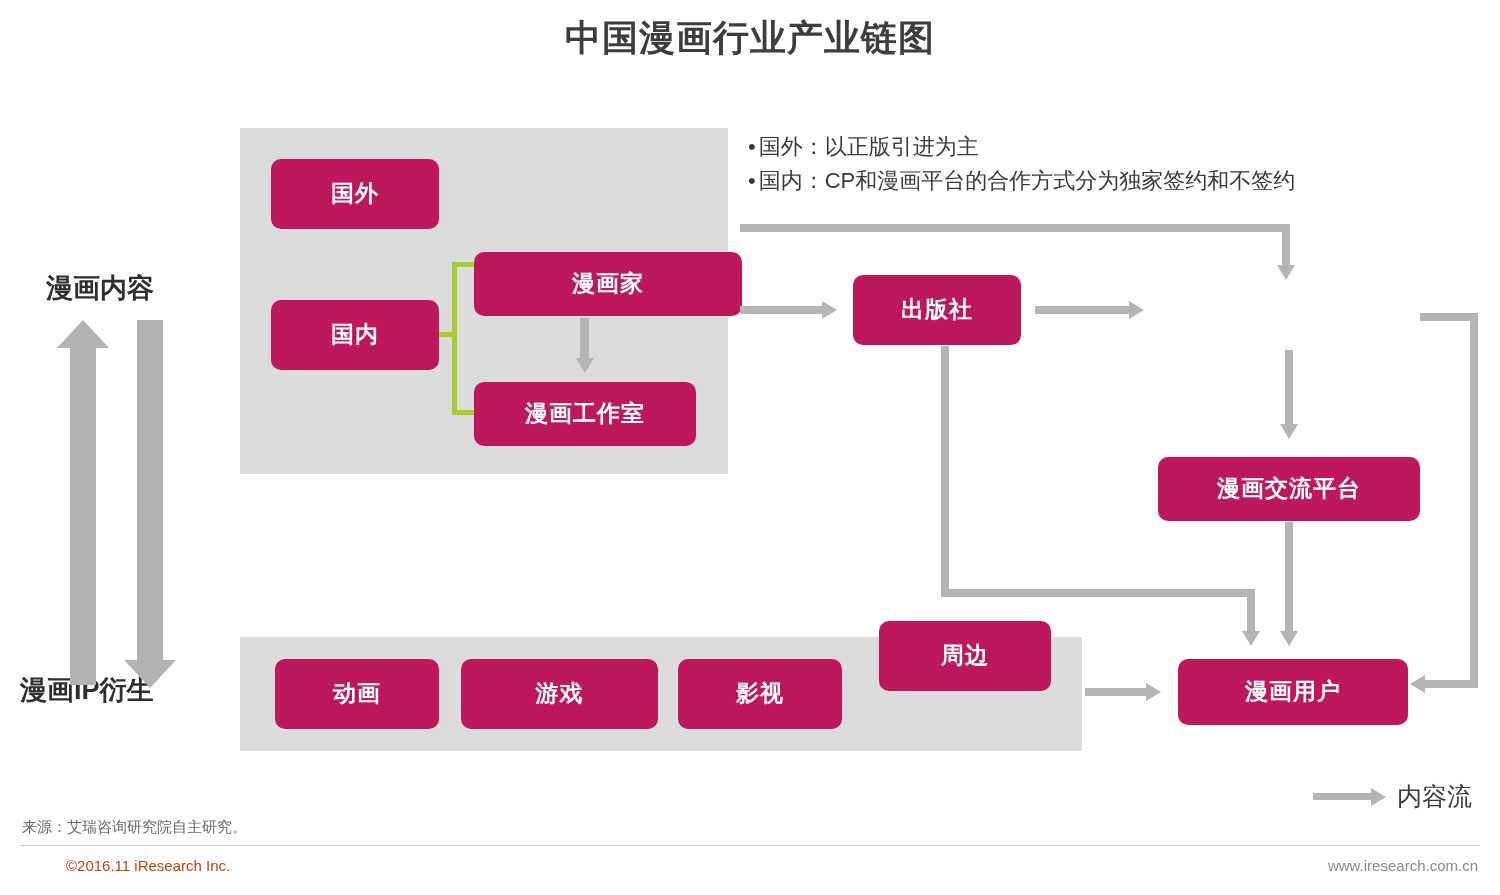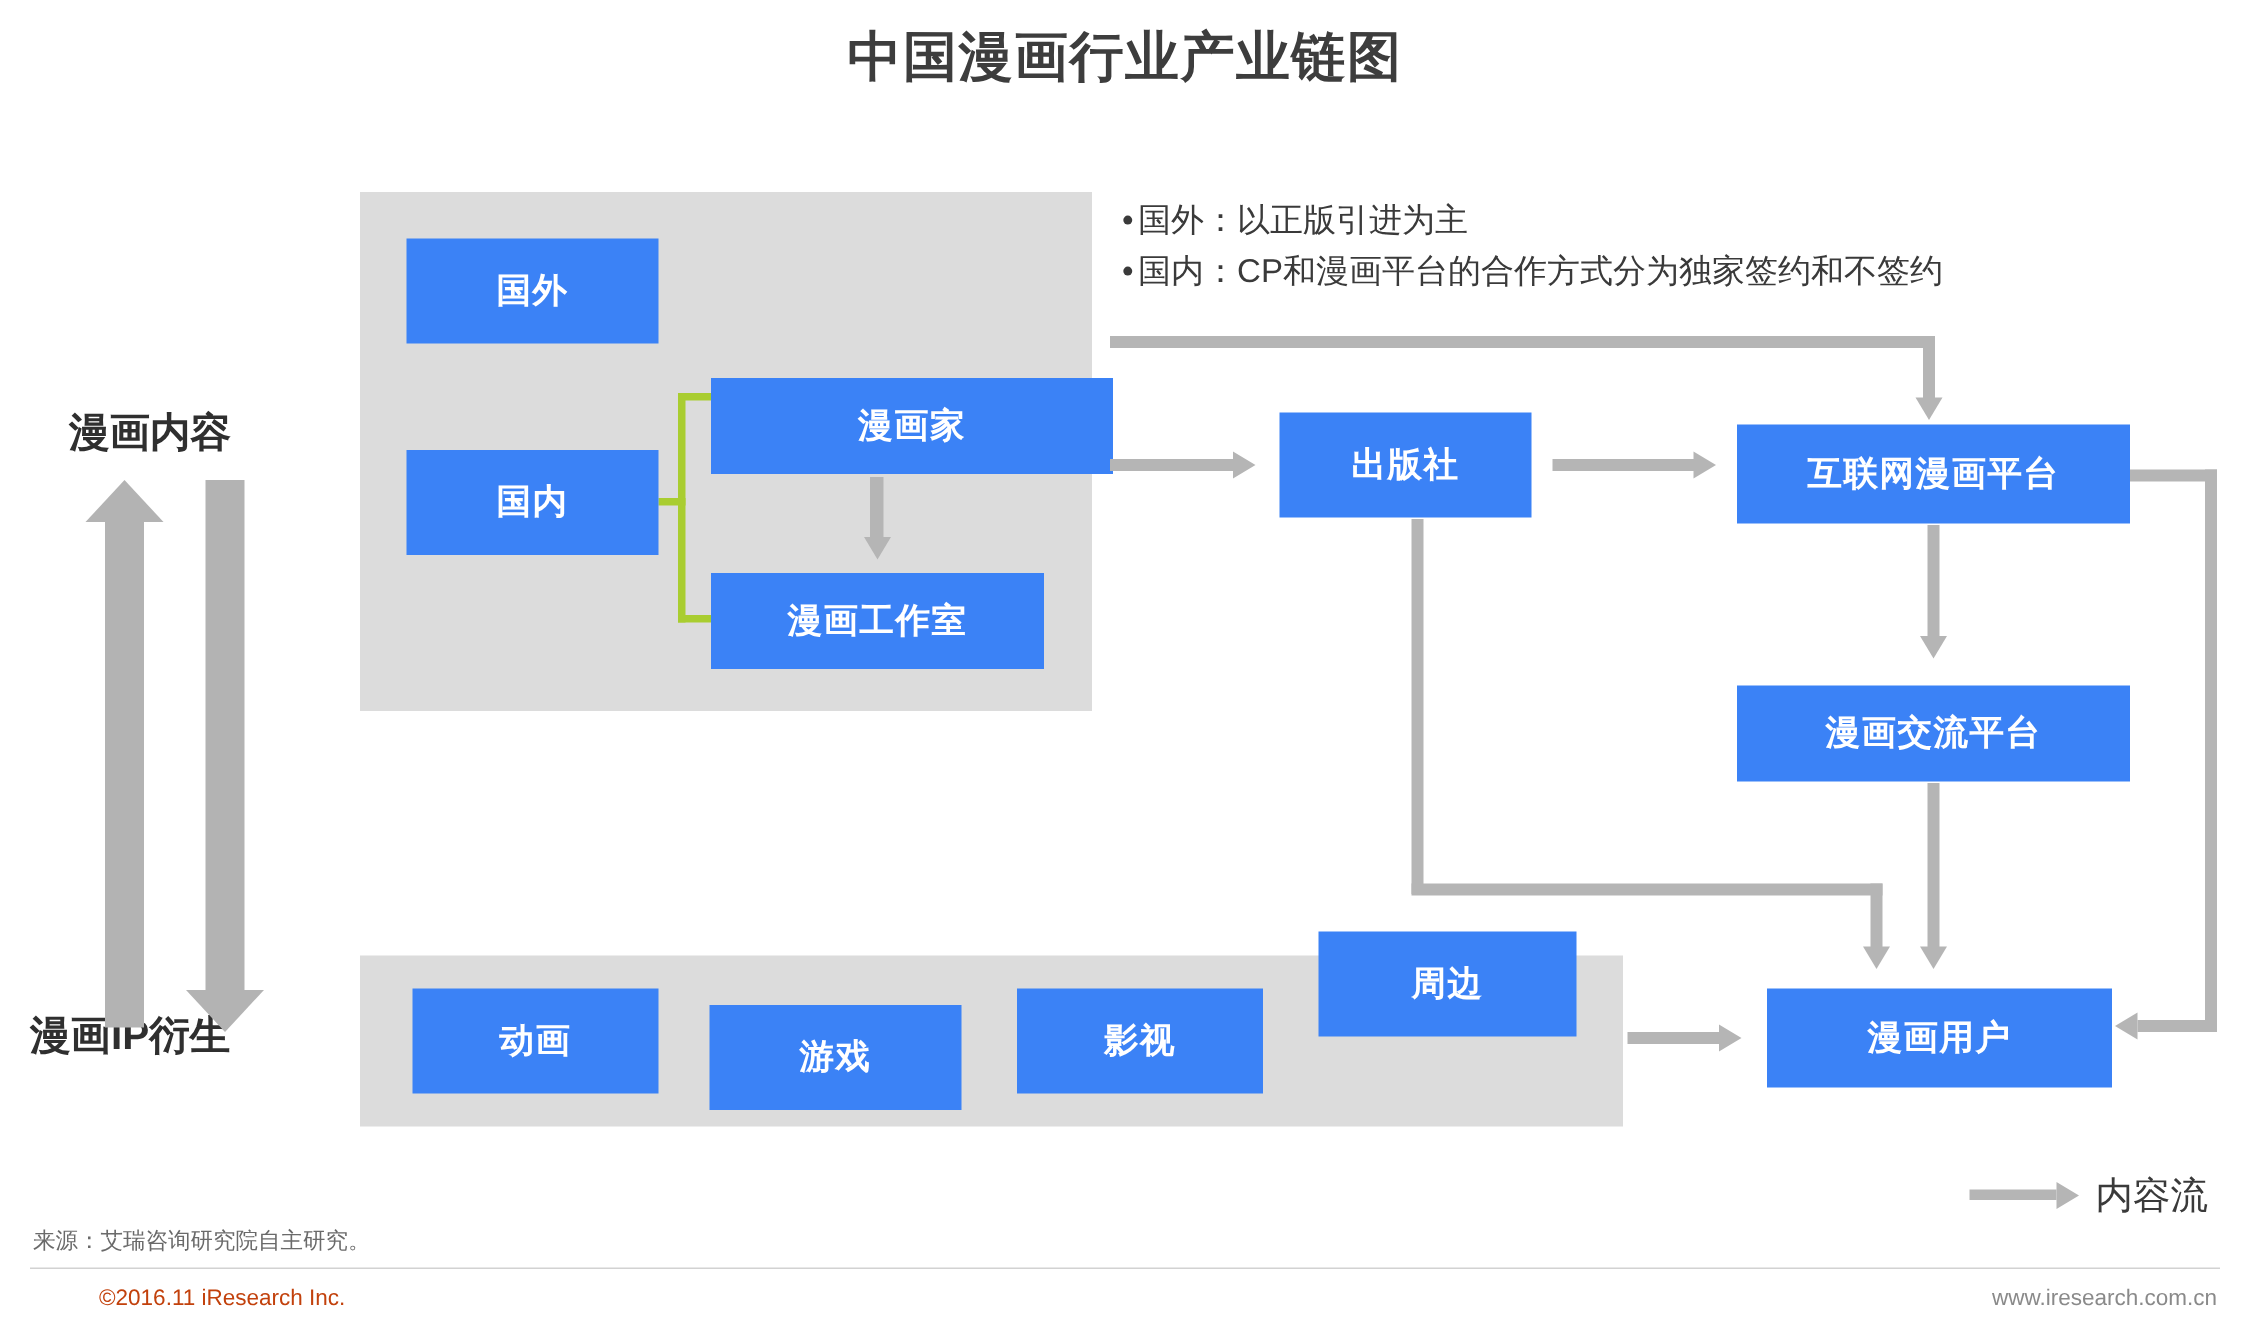--- a/index.html
+++ b/index.html
@@ -35,42 +35,42 @@
   .vhead{position:absolute;width:0;height:0;}
 
   
   .panel{position:absolute;background:#dcdcdc;}
   #panel-content{left:240px;top:128px;width:488px;height:346px;}
   #panel-ip{left:240px;top:637px;width:842px;height:114px;}
 
   
   .gbox{
     position:absolute;
-    background:#3b82f6;
-    border-radius:0;
+    background:#be185d;
+    border-radius:10px;
     color:#ffffff;
     font-size:23px;font-weight:bold;
     display:flex;align-items:center;justify-content:center;
     text-align:center;
     letter-spacing:1px;
     box-sizing:border-box;
     line-height:1.1;
   }
 
   #box-guowai     {left:271px;top:159px;width:168px;height:70px;}
   #box-guonei     {left:271px;top:300px;width:168px;height:70px;}
   #box-manhuajia  {left:474px;top:252px;width:268px;height:64px;}
   #box-gongzuoshi {left:474px;top:382px;width:222px;height:64px;}
   #box-chubanshe  {left:853px;top:275px;width:168px;height:70px;}
   #box-pingtai    {left:1158px;top:283px;width:262px;height:66px;}
   #box-jiaoliu    {left:1158px;top:457px;width:262px;height:64px;}
   #box-yonghu     {left:1178px;top:659px;width:230px;height:66px;}
 
   #box-donghua {left:275px;top:659px;width:164px;height:70px;}
-  #box-youxi   {left:473px;top:659px;width:168px;height:70px;margin-top:11px;}
+  #box-youxi   {left:461px;top:659px;width:197px;height:70px;}
   #box-yingshi {left:678px;top:659px;width:164px;height:70px;}
   #box-zhoubian{left:879px;top:621px;width:172px;height:70px;}
 
   
   .bullets{
     position:absolute;left:748px;top:130px;width:740px;
     font-size:22px;color:#3a3a3a;line-height:1.55;
   }
   .bullets div{white-space:nowrap;}
   .bullets .dot{color:#3a3a3a;margin-right:3px;}
@@ -161,21 +161,20 @@
 
   <div class="cline" style="left:941px;top:346px;width:8px;height:250px;"></div>
   <div class="cline" style="left:941px;top:589px;width:314px;height:8px;"></div>
   <div class="cline" style="left:1247px;top:589px;width:8px;height:43px;"></div>
   <div class="chead down" style="left:1242px;top:631px;"></div>
 
   <div class="cline" style="left:1085px;top:688px;width:62px;height:8px;"></div>
   <div class="chead right" style="left:1146px;top:683px;"></div>
 
   <div class="gbox" id="box-chubanshe">出版社</div>
-  <div class="gbox" id="box-pingtai">互联网漫画平台</div>
   <div class="gbox" id="box-jiaoliu">漫画交流平台</div>
   <div class="gbox" id="box-yonghu">漫画用户</div>
 
   <div class="gbox" id="box-donghua">动画</div>
   <div class="gbox" id="box-youxi">游戏</div>
   <div class="gbox" id="box-yingshi">影视</div>
   <div class="gbox" id="box-zhoubian">周边</div>
 
   <div id="legend">
     <div class="lg-line"></div>

